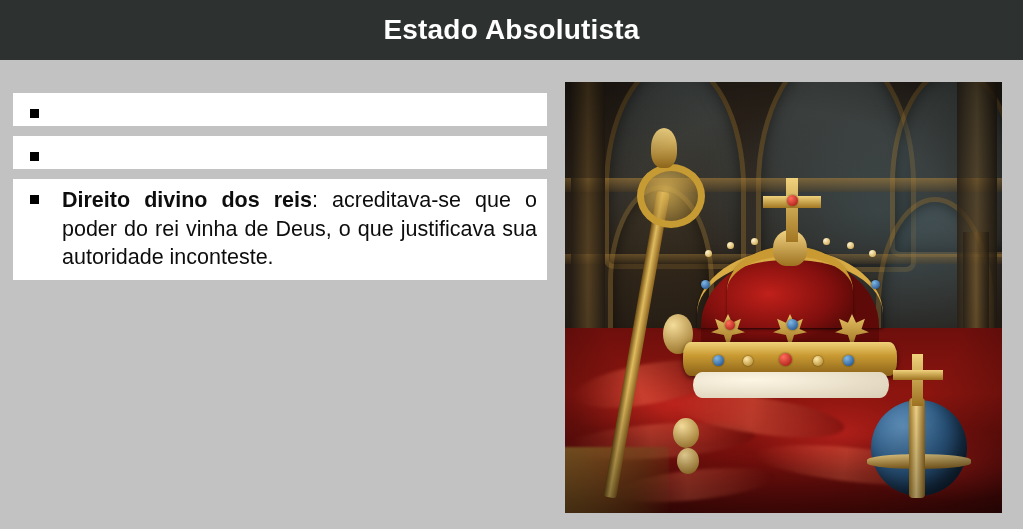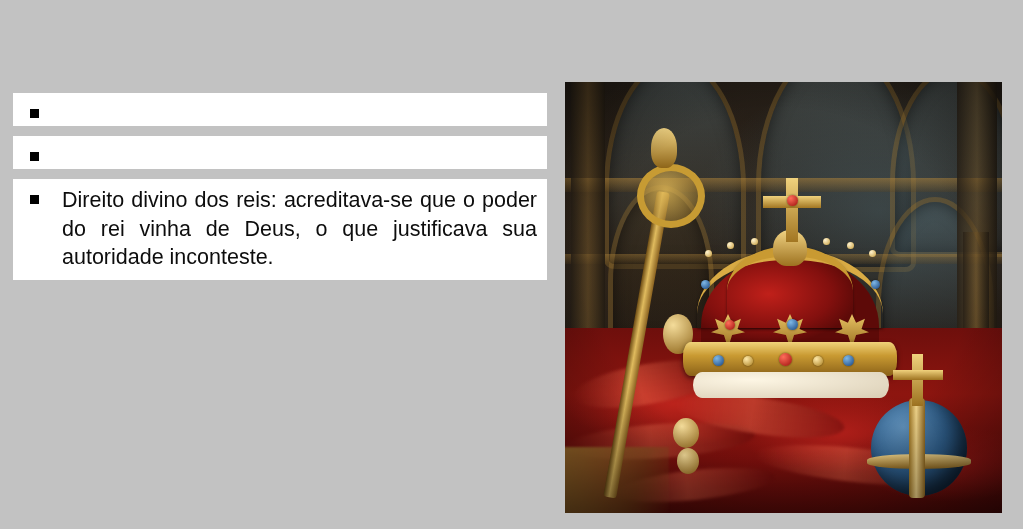--- a/index.html
+++ b/index.html
@@ -70,21 +70,21 @@
     flex: 1 1 auto;
     color: #0d0d0d;
     font-size: 21.5px;
     line-height: 1.33;
     text-align: justify;
     text-justify: inter-word;
     hyphens: none;
   }
   .bullet-text.lead b,
   .bullet-text b {
-    font-weight: normal;
+    font-weight: bold;
   }
 
   
   .picture-frame {
     position: absolute;
     left: 565px;
     top: 22px;
     width: 437px;
     height: 431px;
     overflow: hidden;
@@ -265,20 +265,23 @@
     position: absolute; inset: 0;
     background: radial-gradient(ellipse 78% 72% at 50% 46%, rgba(0,0,0,0) 55%, rgba(0,0,0,0.55) 100%);
     pointer-events: none;
   }
 </style>
 </head>
 <body>
 
 <div class="slide">
 
+  <div class="title-bar">
+    <div class="title-text">Estado Absolutista</div>
+  </div>
 
   <div class="body-area">
 
     <div class="bullets">
 
       <div class="bullet-box">
         <span class="bullet-marker"></span>
       </div>
 
       <div class="bullet-box">

